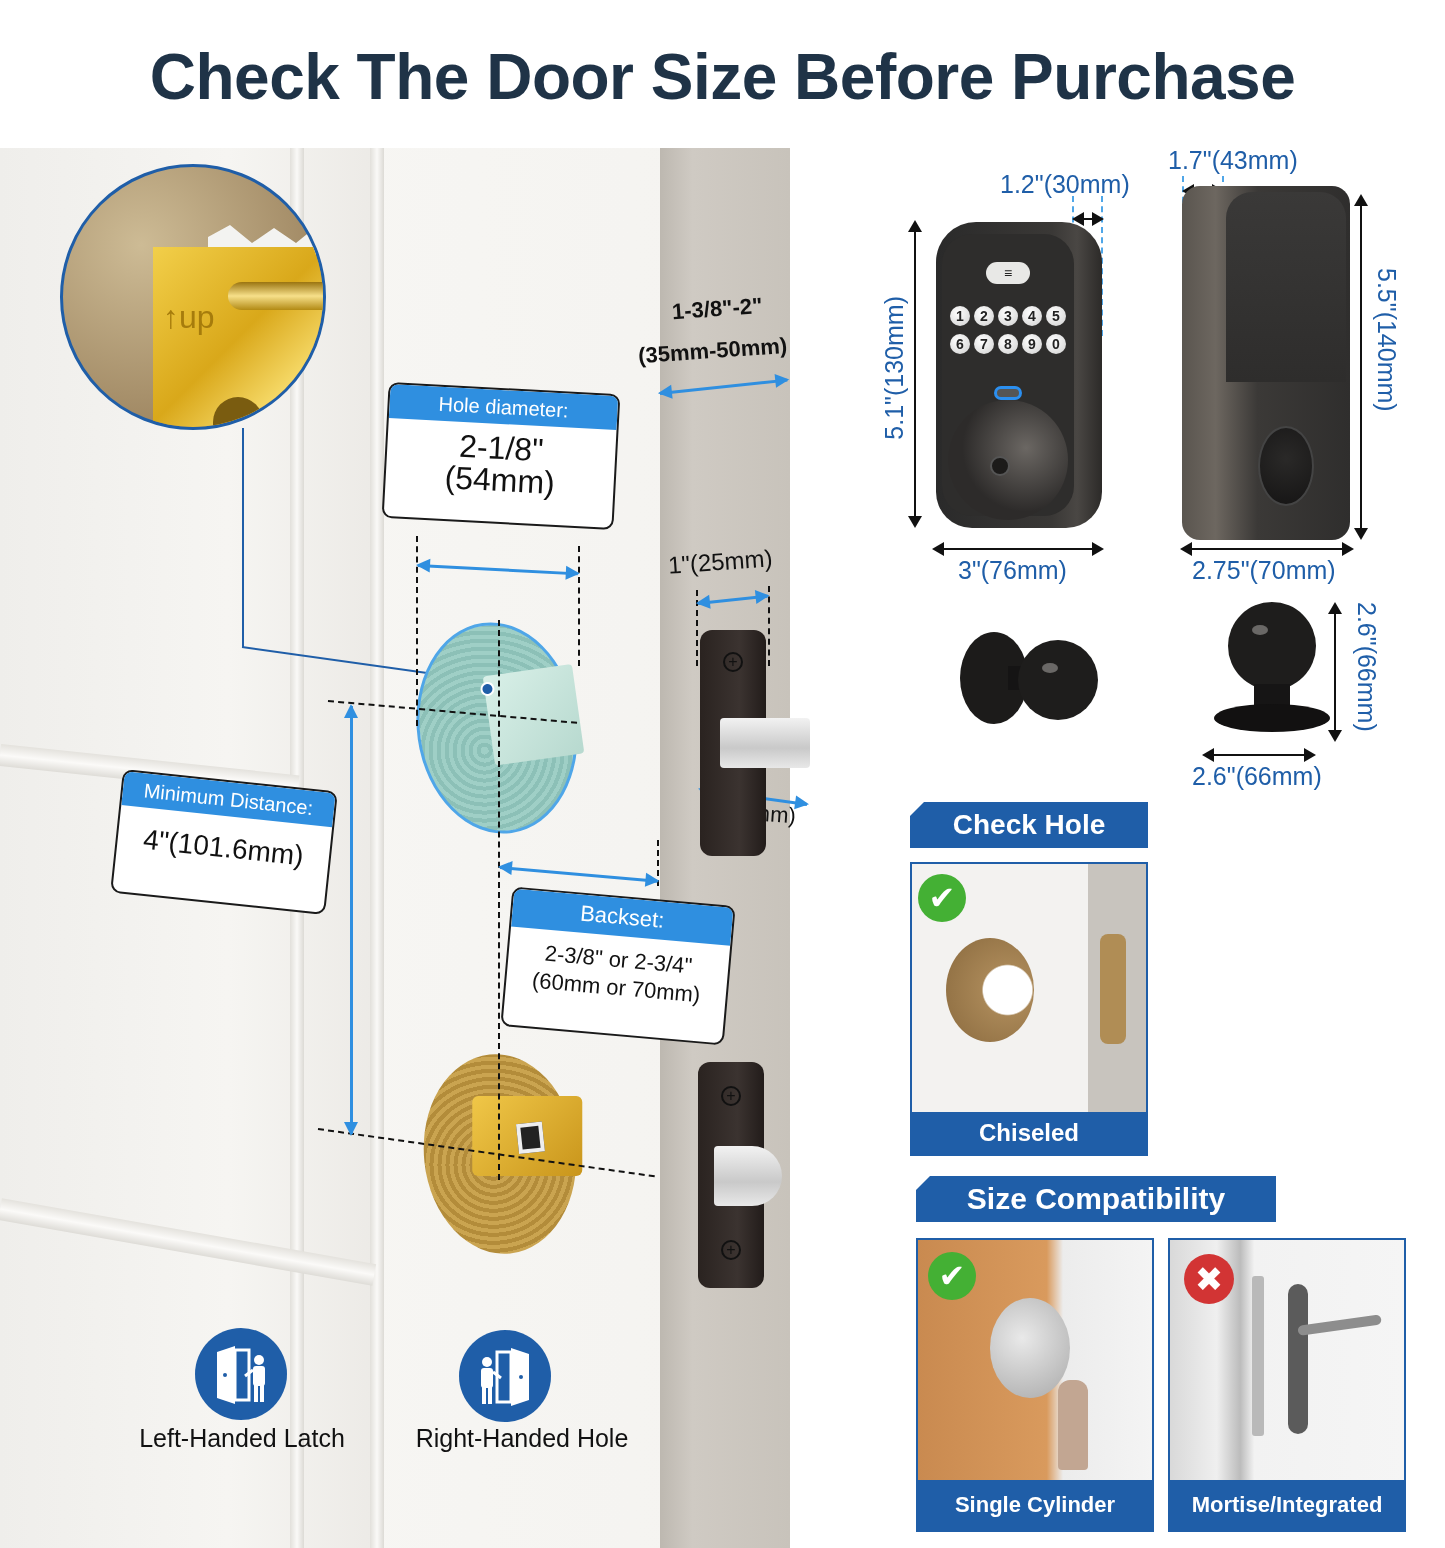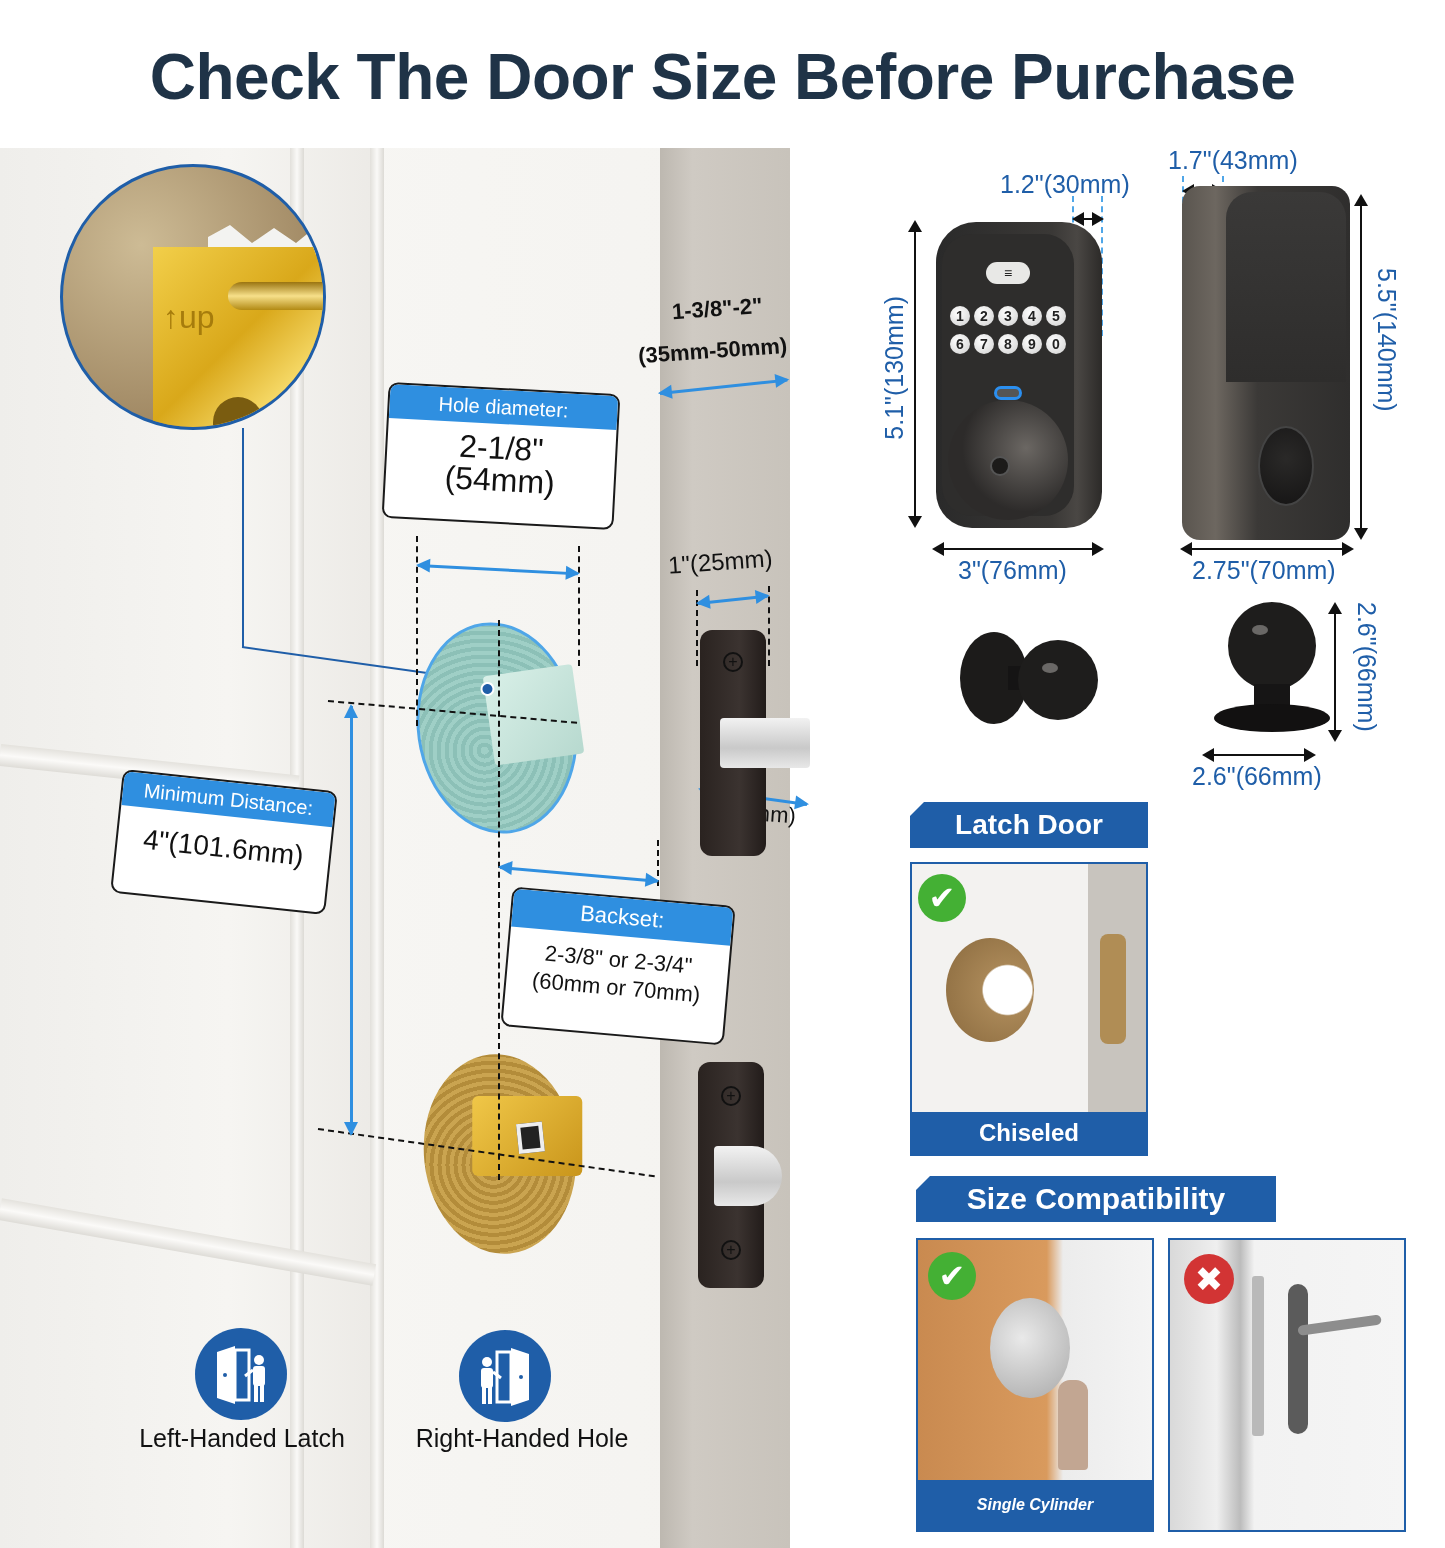--- a/index.html
+++ b/index.html
@@ -287,36 +287,37 @@
     <ellipse cx="58" cy="30" rx="8" ry="5" fill="#6a6866"></ellipse>
     <rect x="52" y="84" width="36" height="24" fill="#161515"></rect>
     <ellipse cx="70" cy="118" rx="58" ry="14" fill="#121111"></ellipse>
   </svg>
 </div>
 <div class="abs black-arrow-v" style="left:1334px;top:604px;height:136px;"></div>
 <div class="abs blue-dim-v" style="left:1352px;top:602px;">2.6"(66mm)</div>
 <div class="abs black-arrow-h" style="left:1204px;top:754px;width:110px;"></div>
 <div class="abs blue-dim" style="left:1192px;top:762px;">2.6"(66mm)</div>
 
-<div class="abs banner" style="left:910px;top:802px;width:238px;height:46px;font-size:28px;line-height:46px;">Latch Door</div>
+<div class="abs banner" style="left:910px;top:802px;width:238px;height:46px;font-size:28px;line-height:46px;">Check Hole</div>
 <div class="abs latch-box">
   <div class="abs" style="left:176px;top:0;width:60px;height:290px;background:#c8c4be;"></div>
   <div class="abs" style="left:188px;top:70px;width:26px;height:110px;border-radius:8px;background:#b08d55;"></div>
   <div class="abs" style="left:34px;top:74px;width:88px;height:104px;border-radius:50%;background:radial-gradient(circle at 70% 50%, #fff 0 30%, #a88656 32%, #8a6a3e);"></div>
   <div class="check" style="left:6px;top:10px;">✔</div>
   <div class="caption-bar" style="height:42px;font-size:24px;line-height:42px;">Chiseled</div>
 </div>
 
 <div class="abs banner" style="left:916px;top:1176px;width:360px;height:46px;font-size:30px;line-height:46px;">Size Compatibility</div>
 
 <div class="abs compat-box" style="left:916px;top:1238px;width:238px;height:294px;background:linear-gradient(90deg,#c98a50 0%,#d99a5d 55%,#ececec 62%,#f4f4f4 100%);">
   <div class="abs" style="left:72px;top:58px;width:80px;height:100px;border-radius:50%;background:radial-gradient(circle at 40% 40%,#e9e9e9,#a9a9a9);"></div>
   <div class="abs" style="left:140px;top:140px;width:30px;height:90px;border-radius:12px 12px 4px 4px;background:#c2a692;"></div>
   <div class="check" style="left:10px;top:12px;">✔</div>
-  <div class="caption-bar" style="height:50px;font-size:16px;line-height:50px;font-style:italic;">Single Cylinder</div>
+  <div class="caption-bar" style="height:50px;font-size:22px;line-height:50px;">Single Cylinder</div>
 </div>
 
 <div class="abs compat-box" style="left:1168px;top:1238px;width:238px;height:294px;background:linear-gradient(90deg,#d9d9d9 0%,#efefef 20%,#bcbcbc 30%,#f2f2f2 36%,#f5f5f5 100%);">
   <div class="abs" style="left:82px;top:36px;width:12px;height:160px;background:#b9b9b9;border-radius:3px;"></div>
   <div class="abs" style="left:118px;top:44px;width:20px;height:150px;border-radius:10px;background:#5b5b5b;"></div>
   <div class="abs" style="left:128px;top:86px;width:84px;height:10px;border-radius:5px;background:#8d8d8d;transform:rotate(-8deg);transform-origin:left;"></div>
   <div class="xmark" style="left:14px;top:14px;">✖</div>
+  <div class="caption-bar" style="height:50px;font-size:22px;line-height:50px;">Mortise/Integrated</div>
 </div>
 
 </body></html>

